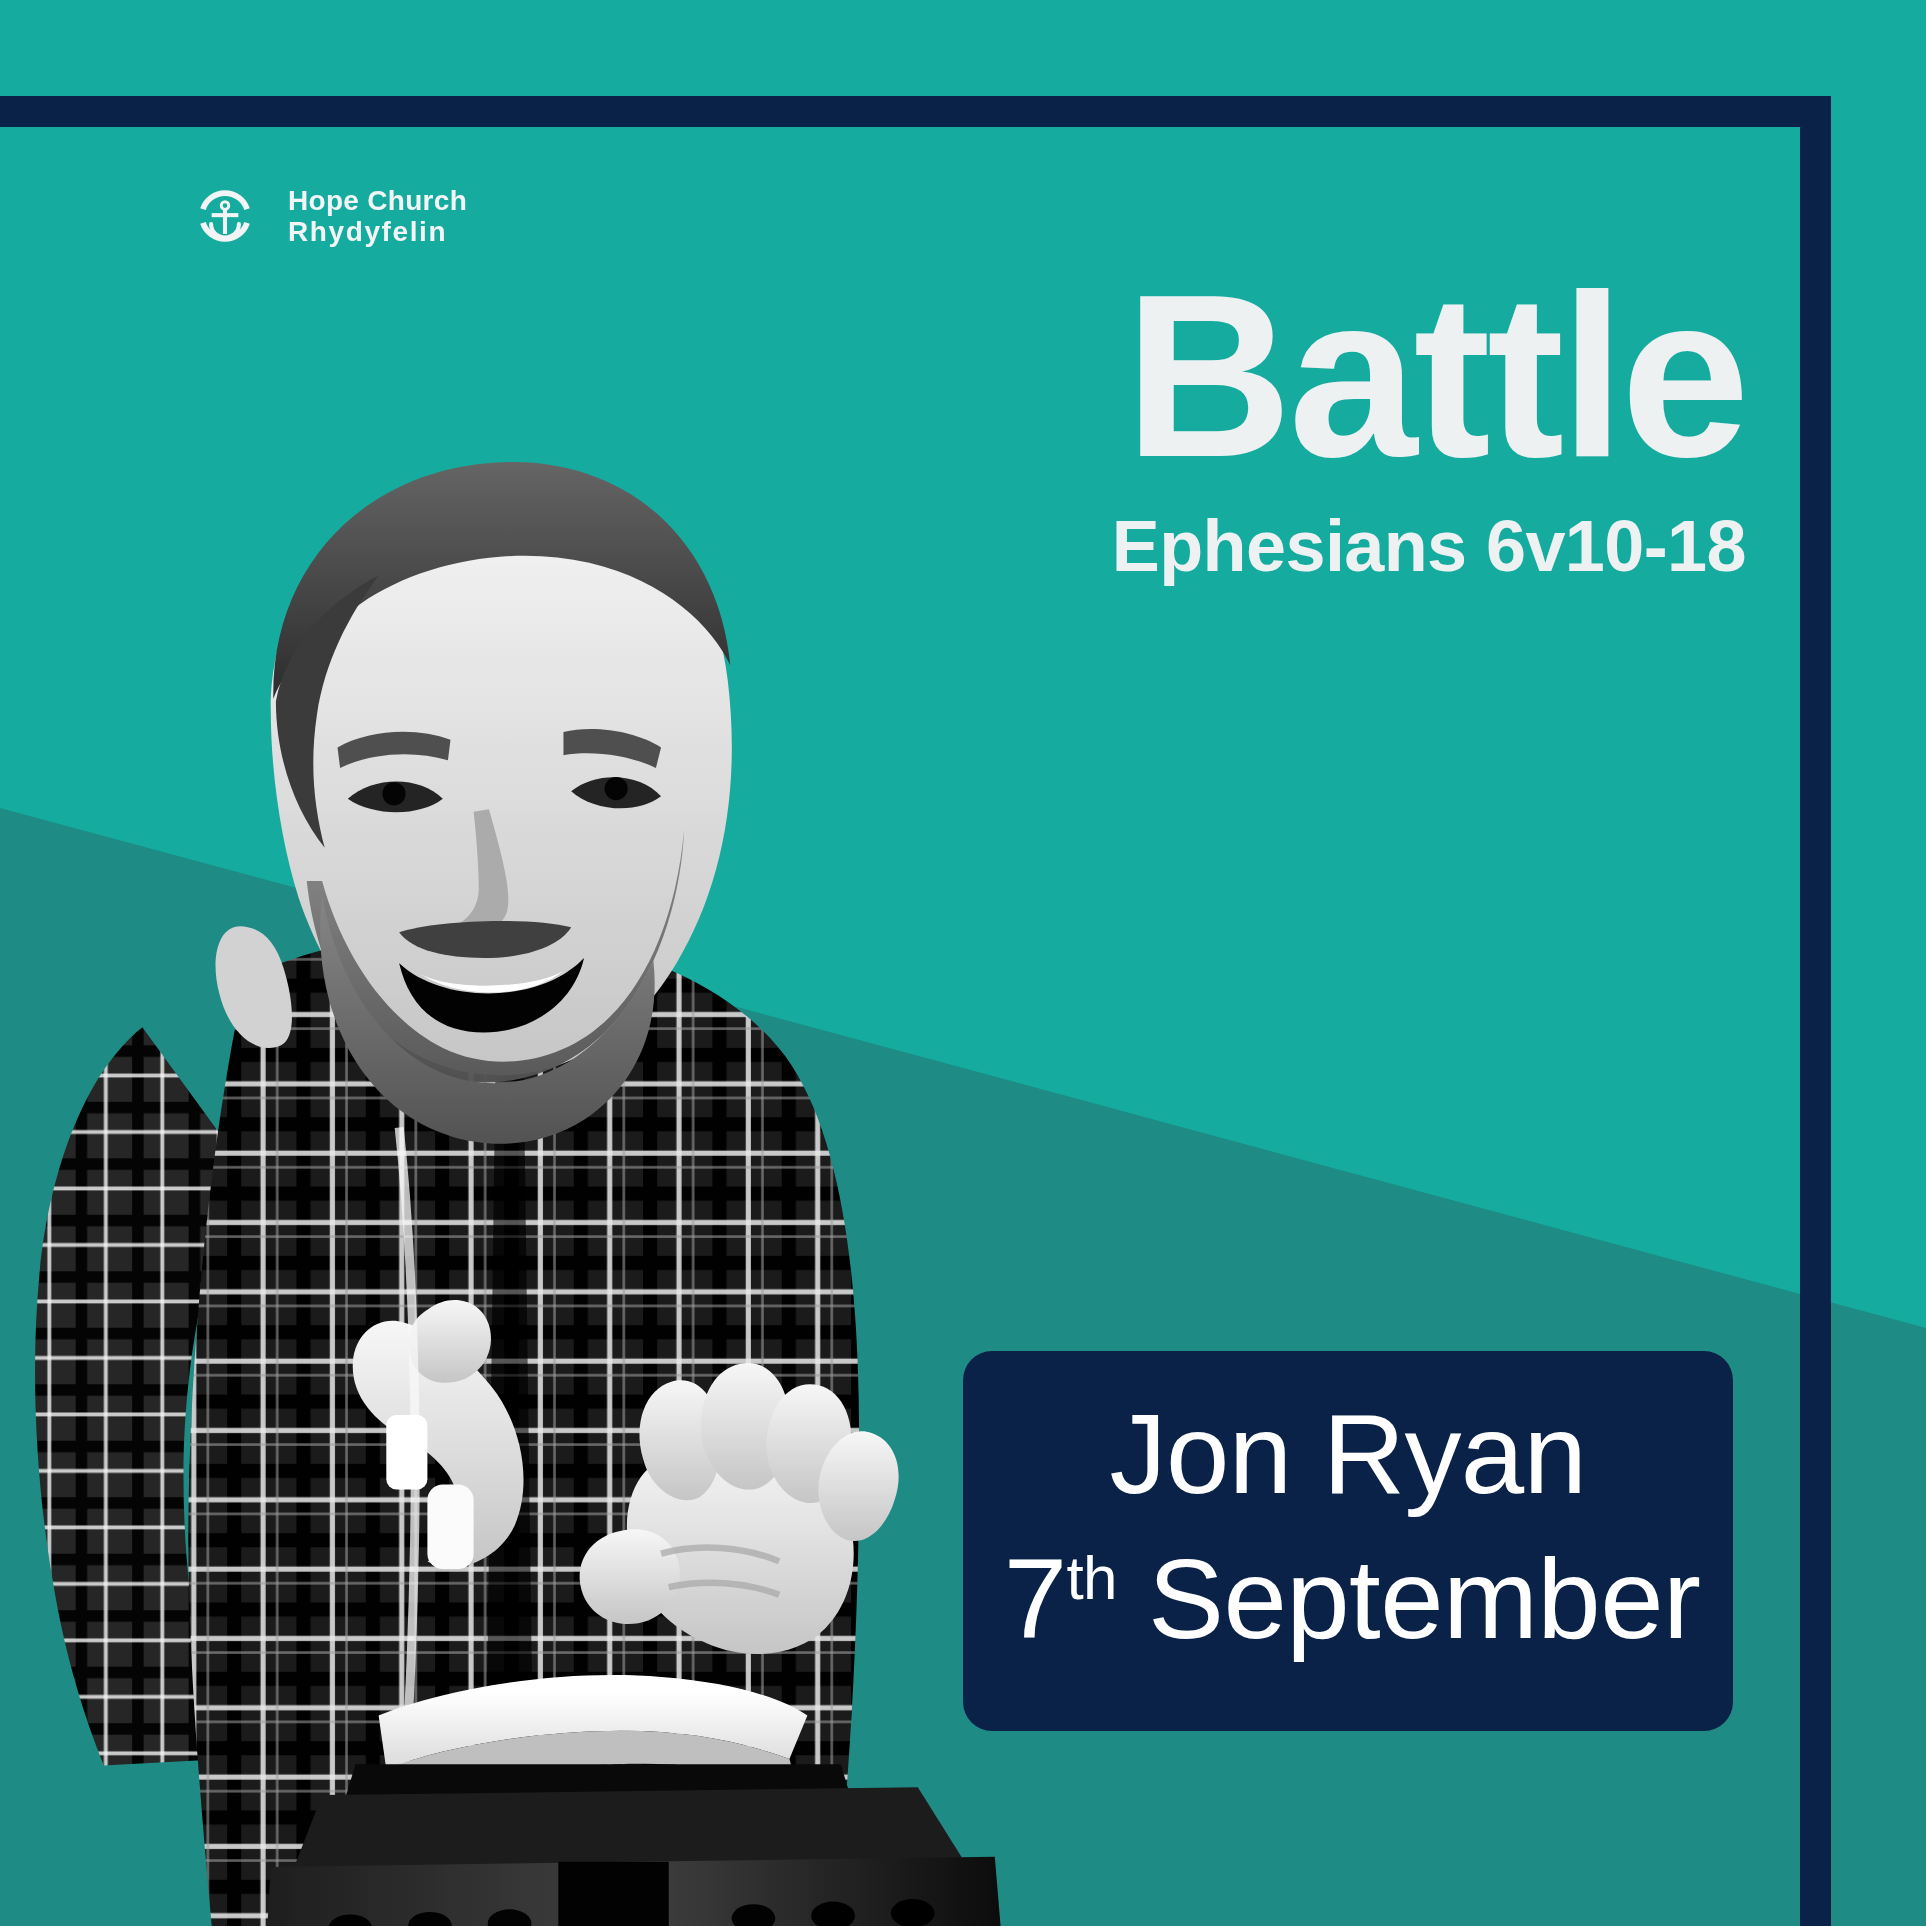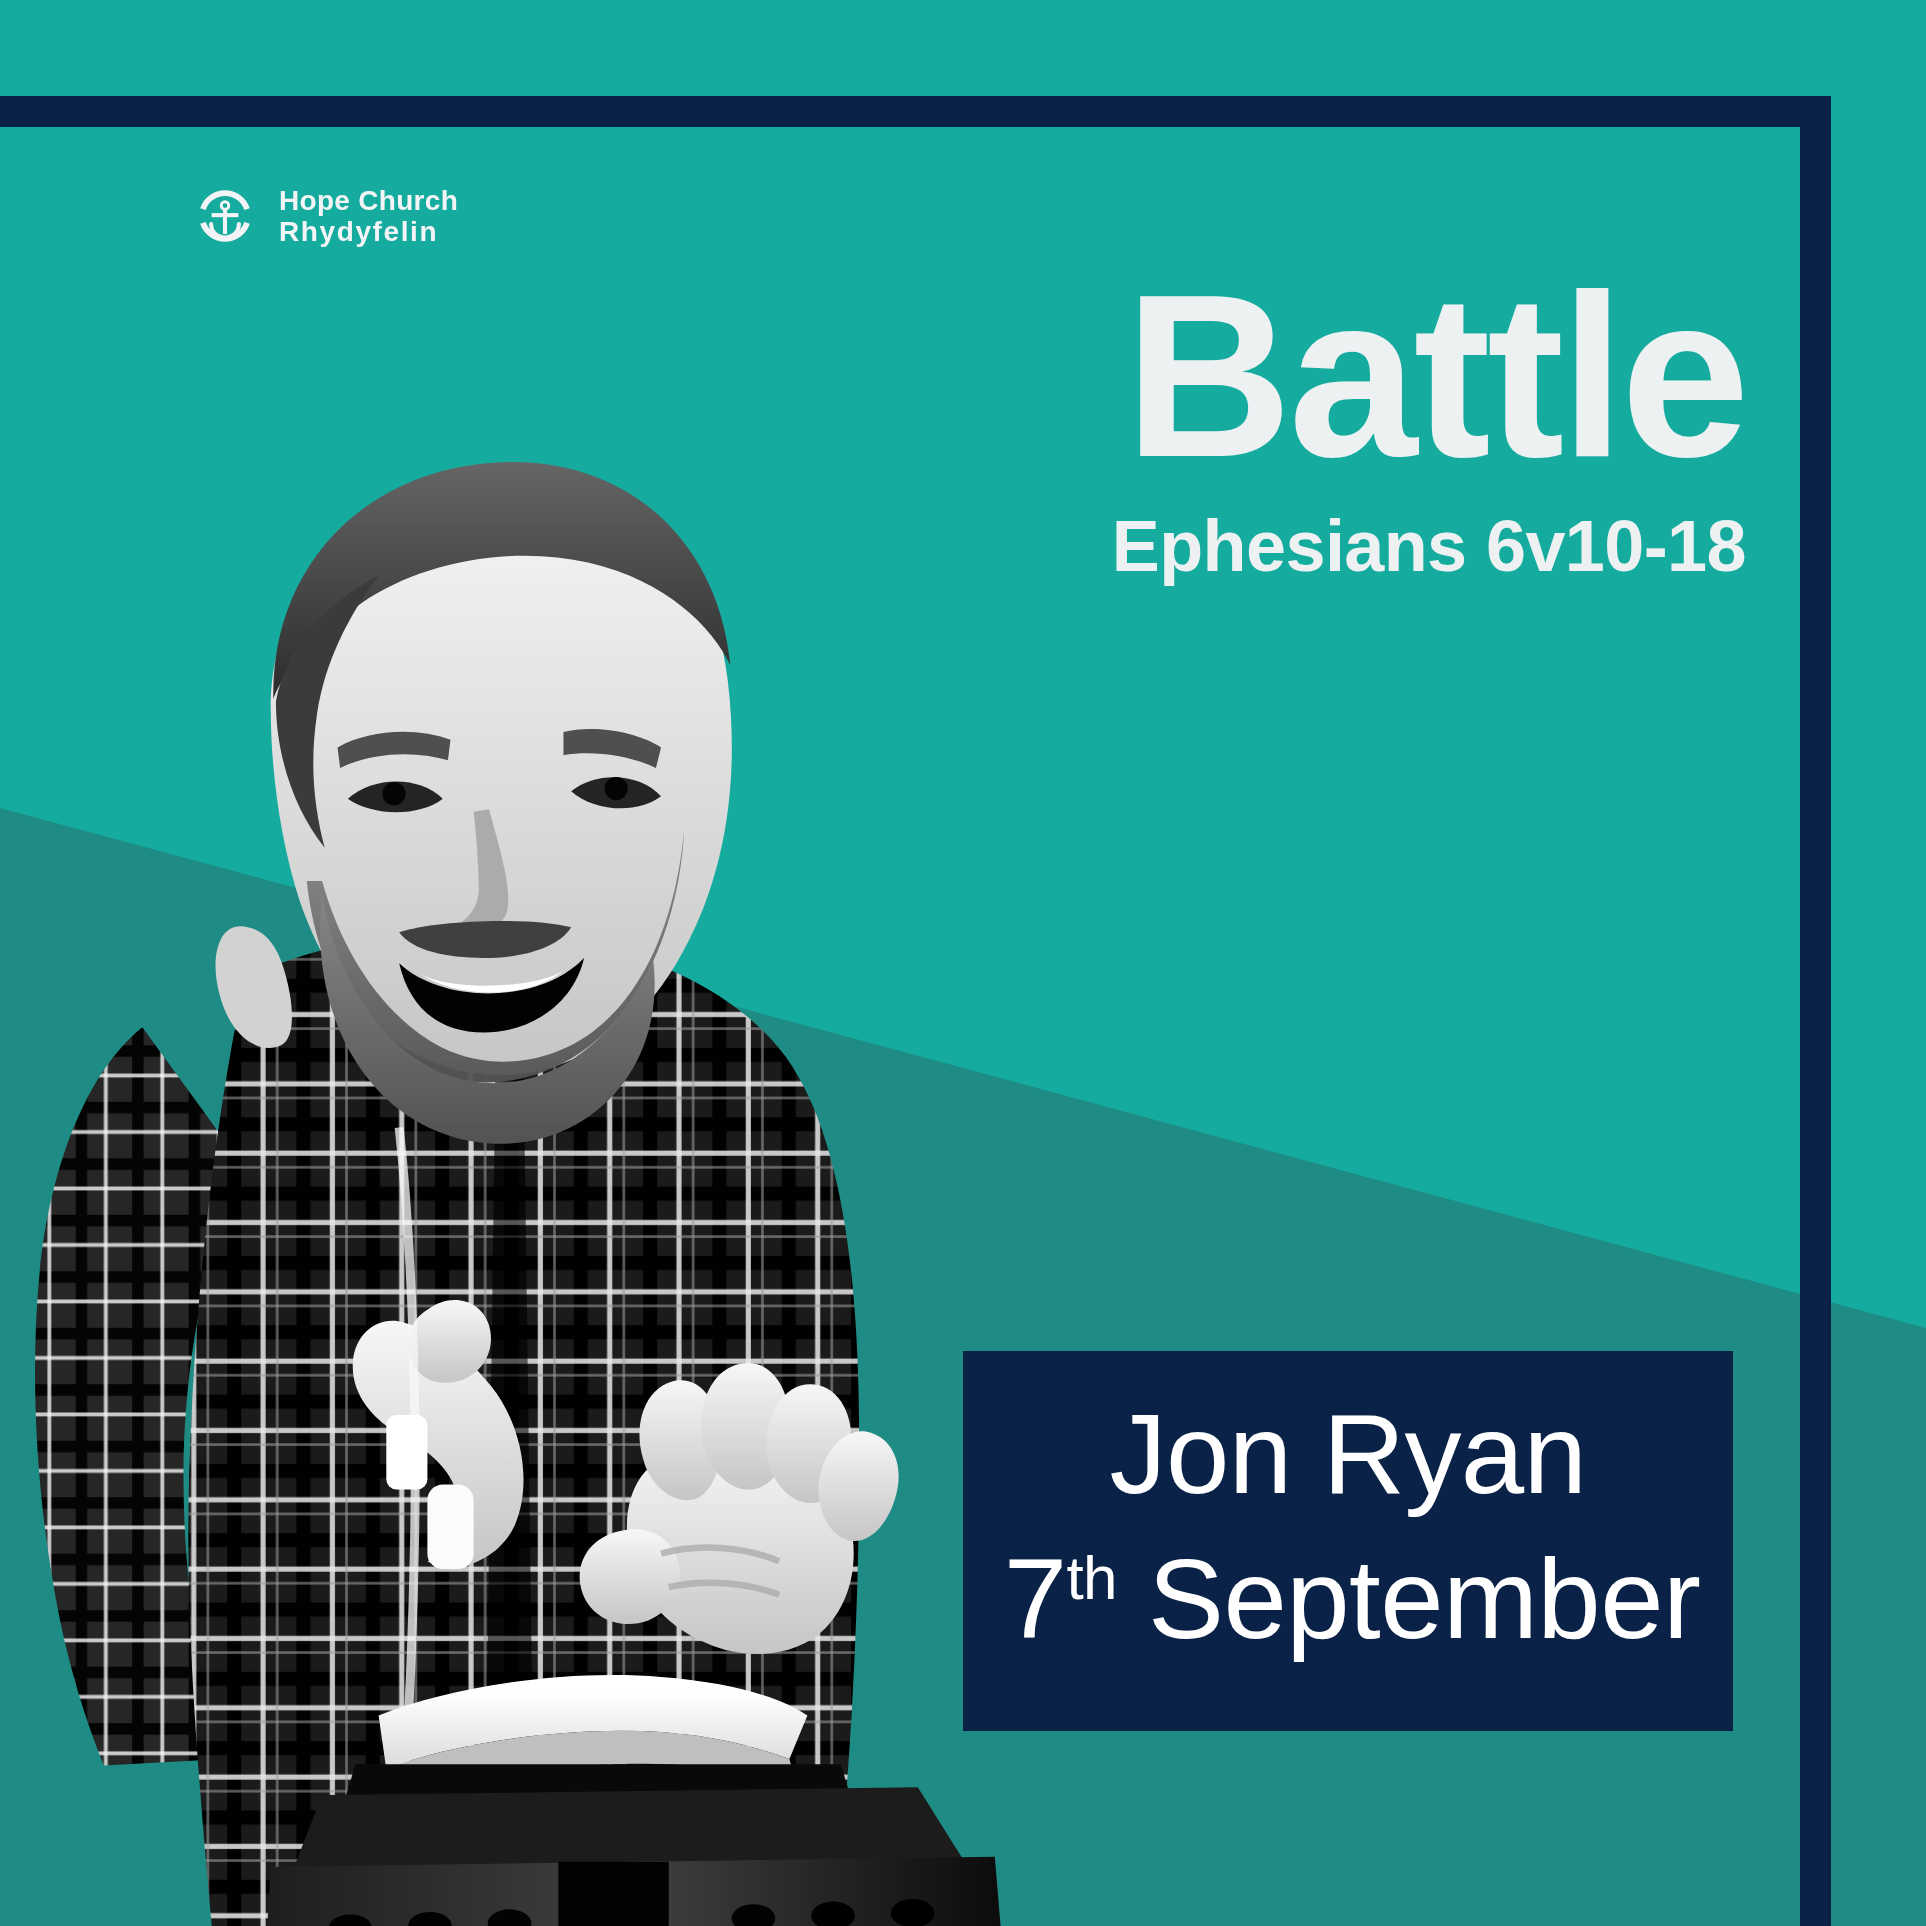--- a/index.html
+++ b/index.html
@@ -29,21 +29,21 @@
     background:#0a2247;
   }
   .frame-right{
     position:absolute;left:1800px;top:96px;width:31px;height:1830px;
     background:#0a2247;
   }
 
   
   .logo{
     position:absolute;left:196px;top:185px;
-    display:flex;align-items:center;gap:25px;
+    display:flex;align-items:center;gap:34px;
   }
   .logo-mark{width:58px;height:58px;flex:0 0 auto;display:block;}
   .logo-words{
     display:flex;flex-direction:column;justify-content:center;
     color:#f2f4f5;font-weight:bold;letter-spacing:0.3px;line-height:1.12;
   }
   .logo-line1{font-size:28px;}
   .logo-line2{font-size:28px;letter-spacing:1.6px;}
 
   
@@ -71,20 +71,21 @@
     white-space:nowrap;
   }
 
   
   .speaker-card{
     position:absolute;left:963px;top:1351px;width:770px;height:380px;
     background:#0a2247;
     padding:46px 0 0 0;
     text-align:center;
     color:#ffffff;
+    border-radius:29px;
   }
   .speaker-name{
     display:block;font-size:114px;font-weight:normal;line-height:1.0;
     letter-spacing:-0.6px;white-space:nowrap;
   }
   .speaker-date{
     display:block;margin-top:31px;
     font-size:114px;font-weight:normal;line-height:1.0;
     letter-spacing:-0.6px;white-space:nowrap;margin-left:8px;
   }

